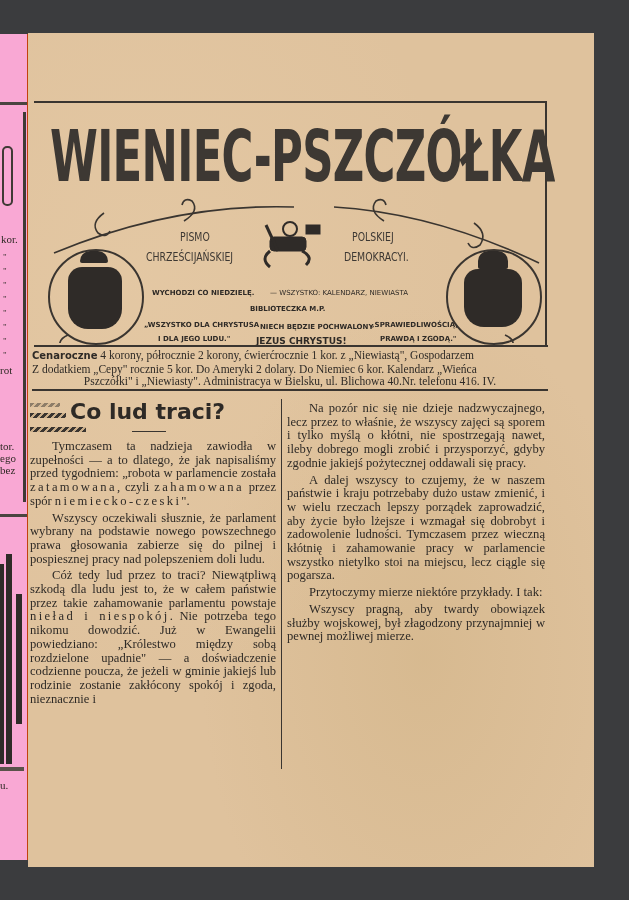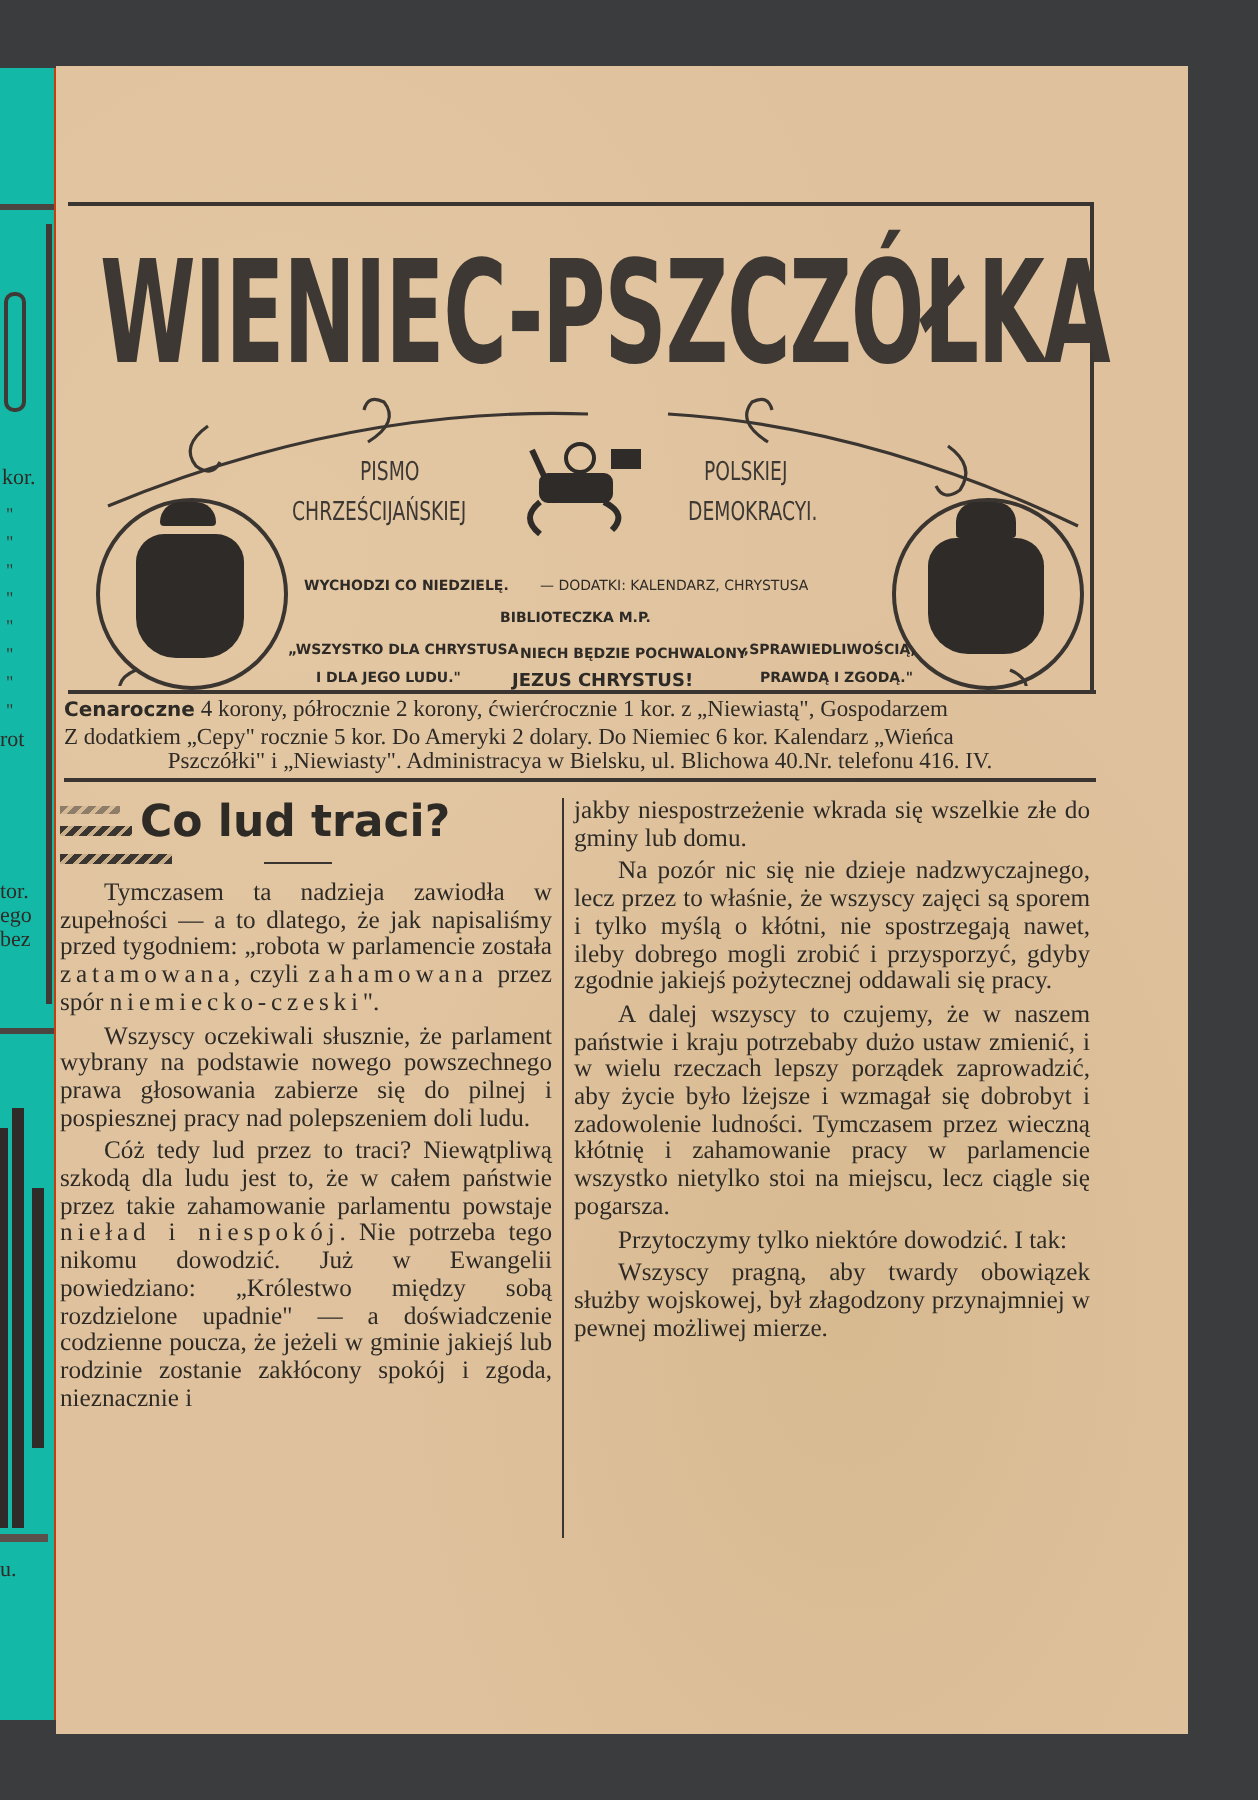--- a/index.html
+++ b/index.html
@@ -6,21 +6,21 @@
     body {
       width: 629px; height: 900px; overflow: hidden;
       background: #3b3c3e;
       position: relative;
       font-family: "Liberation Serif", serif;
       color: #2b2622;
     }
     
     .prev-page {
       position: absolute; left: 0; top: 34px; width: 27px; height: 826px;
-      background: #14b8a6;
+      background: #f9a8d4;
       border-right: 5px solid #c2410c;
       overflow: hidden;
     }
     .prev-page .rule-top { position:absolute; left:0; top:68px; width:27px; height:3px; background:#4a4540; }
     .prev-page .vbar { position:absolute; left:23px; top:78px; width:3px; height:390px; background:#3f3a35; }
     .prev-page .oval { position:absolute; left:2px; top:112px; width:7px; height:56px; border:2px solid #3f3a35; border-radius:5px; }
     .prev-page .txt { position:absolute; left:0; font-size:11px; line-height:12px; white-space:nowrap; color:#2f2a25; }
     .prev-page .ditto { position:absolute; left:3px; font-size:9px; color:#3a342f; }
     .prev-page .rule-mid { position:absolute; left:0; top:480px; width:27px; height:3px; background:#4a4540; }
     .prev-page .bar1 { position:absolute; left:6px; top:520px; width:6px; height:210px; background:#2f2b28; }
@@ -164,21 +164,21 @@
 
     <div class="crest" style="left:14px;top:146px;width:92px;height:92px"></div>
     <div class="crown" style="left:46px;top:148px;width:28px;height:12px"></div>
     <div class="shield" style="left:34px;top:164px;width:54px;height:62px"></div>
 
     <div class="crest" style="left:412px;top:146px;width:92px;height:92px"></div>
     <div class="crown" style="left:444px;top:148px;width:30px;height:18px"></div>
     <div class="shield" style="left:430px;top:166px;width:58px;height:58px"></div>
 
     <div class="small-caps" style="left:118px;top:186px">WYCHODZI CO NIEDZIELĘ.</div>
-    <div class="small-caps thin" style="left:236px;top:186px">— DODATKI: KALENDARZ, CHRYSTUSA</div>
+    <div class="small-caps thin" style="left:236px;top:186px">— WSZYSTKO: KALENDARZ, NIEWIASTA</div>
     <div class="small-caps" style="left:216px;top:202px">BIBLIOTECZKA M.P.</div>
     <div class="small-caps" style="left:110px;top:218px">„WSZYSTKO DLA CHRYSTUSA</div>
     <div class="small-caps" style="left:124px;top:232px">I DLA JEGO LUDU."</div>
     <div class="small-caps" style="left:226px;top:220px">NIECH BĘDZIE POCHWALONY</div>
     <div class="small-caps" style="left:222px;top:233px;font-size:9px">JEZUS CHRYSTUS!</div>
     <div class="small-caps" style="left:336px;top:218px">„SPRAWIEDLIWOŚCIĄ,</div>
     <div class="small-caps" style="left:346px;top:232px">PRAWDĄ I ZGODĄ."</div>
   </div>
 
   <div class="rule" style="left:6px;top:312px;width:514px;height:2px"></div>
@@ -202,19 +202,18 @@
 
   <div class="col" style="left:2px;top:404px;width:246px">
     <p class="ind"><span>Tymczasem ta nadzieja zawiodła w zupełności — a to dlatego, że jak napisaliśmy przed tygodniem: „robota w parlamencie została </span><span class="spaced">zatamowana</span><span>, czyli </span><span class="spaced">zahamowana</span><span> przez spór </span><span class="spaced">niemiecko-czeski</span><span>".</span></p>
     <p class="ind">Wszyscy oczekiwali słusznie, że parlament wybrany na podstawie nowego powszechnego prawa głosowania zabierze się do pilnej i pospiesznej pracy nad polepszeniem doli ludu.</p>
     <p class="ind"><span>Cóż tedy lud przez to traci? Niewątpliwą szkodą dla ludu jest to, że w całem państwie przez takie zahamowanie parlamentu powstaje </span><span class="spaced">nieład i niespokój</span><span>. Nie potrzeba tego nikomu dowodzić. Już w Ewangelii powiedziano: „Królestwo między sobą rozdzielone upadnie" — a doświadczenie codzienne poucza, że jeżeli w gminie jakiejś lub rodzinie zostanie zakłócony spokój i zgoda, nieznacznie i</span></p>
   </div>
 
   <div class="col-divider"></div>
 
   <div class="col" style="left:259px;top:366px;width:258px">
-    <p>jakby niespostrzeżenie wkrada się wszelkie złe do gminy lub domu.</p>
     <p class="ind">Na pozór nic się nie dzieje nadzwyczajnego, lecz przez to właśnie, że wszyscy zajęci są sporem i tylko myślą o kłótni, nie spostrzegają nawet, ileby dobrego mogli zrobić i przysporzyć, gdyby zgodnie jakiejś pożytecznej oddawali się pracy.</p>
     <p class="ind">A dalej wszyscy to czujemy, że w naszem państwie i kraju potrzebaby dużo ustaw zmienić, i w wielu rzeczach lepszy porządek zaprowadzić, aby życie było lżejsze i wzmagał się dobrobyt i zadowolenie ludności. Tymczasem przez wieczną kłótnię i zahamowanie pracy w parlamencie wszystko nietylko stoi na miejscu, lecz ciągle się pogarsza.</p>
-    <p class="ind">Przytoczymy tylko niektóre dowodzić. I tak:</p>
+    <p class="ind">Przytoczymy mierze niektóre przykłady. I tak:</p>
     <p class="ind">Wszyscy pragną, aby twardy obowiązek służby wojskowej, był złagodzony przynajmniej w pewnej możliwej mierze.</p>
   </div>
 </div>
 
 </body></html>

